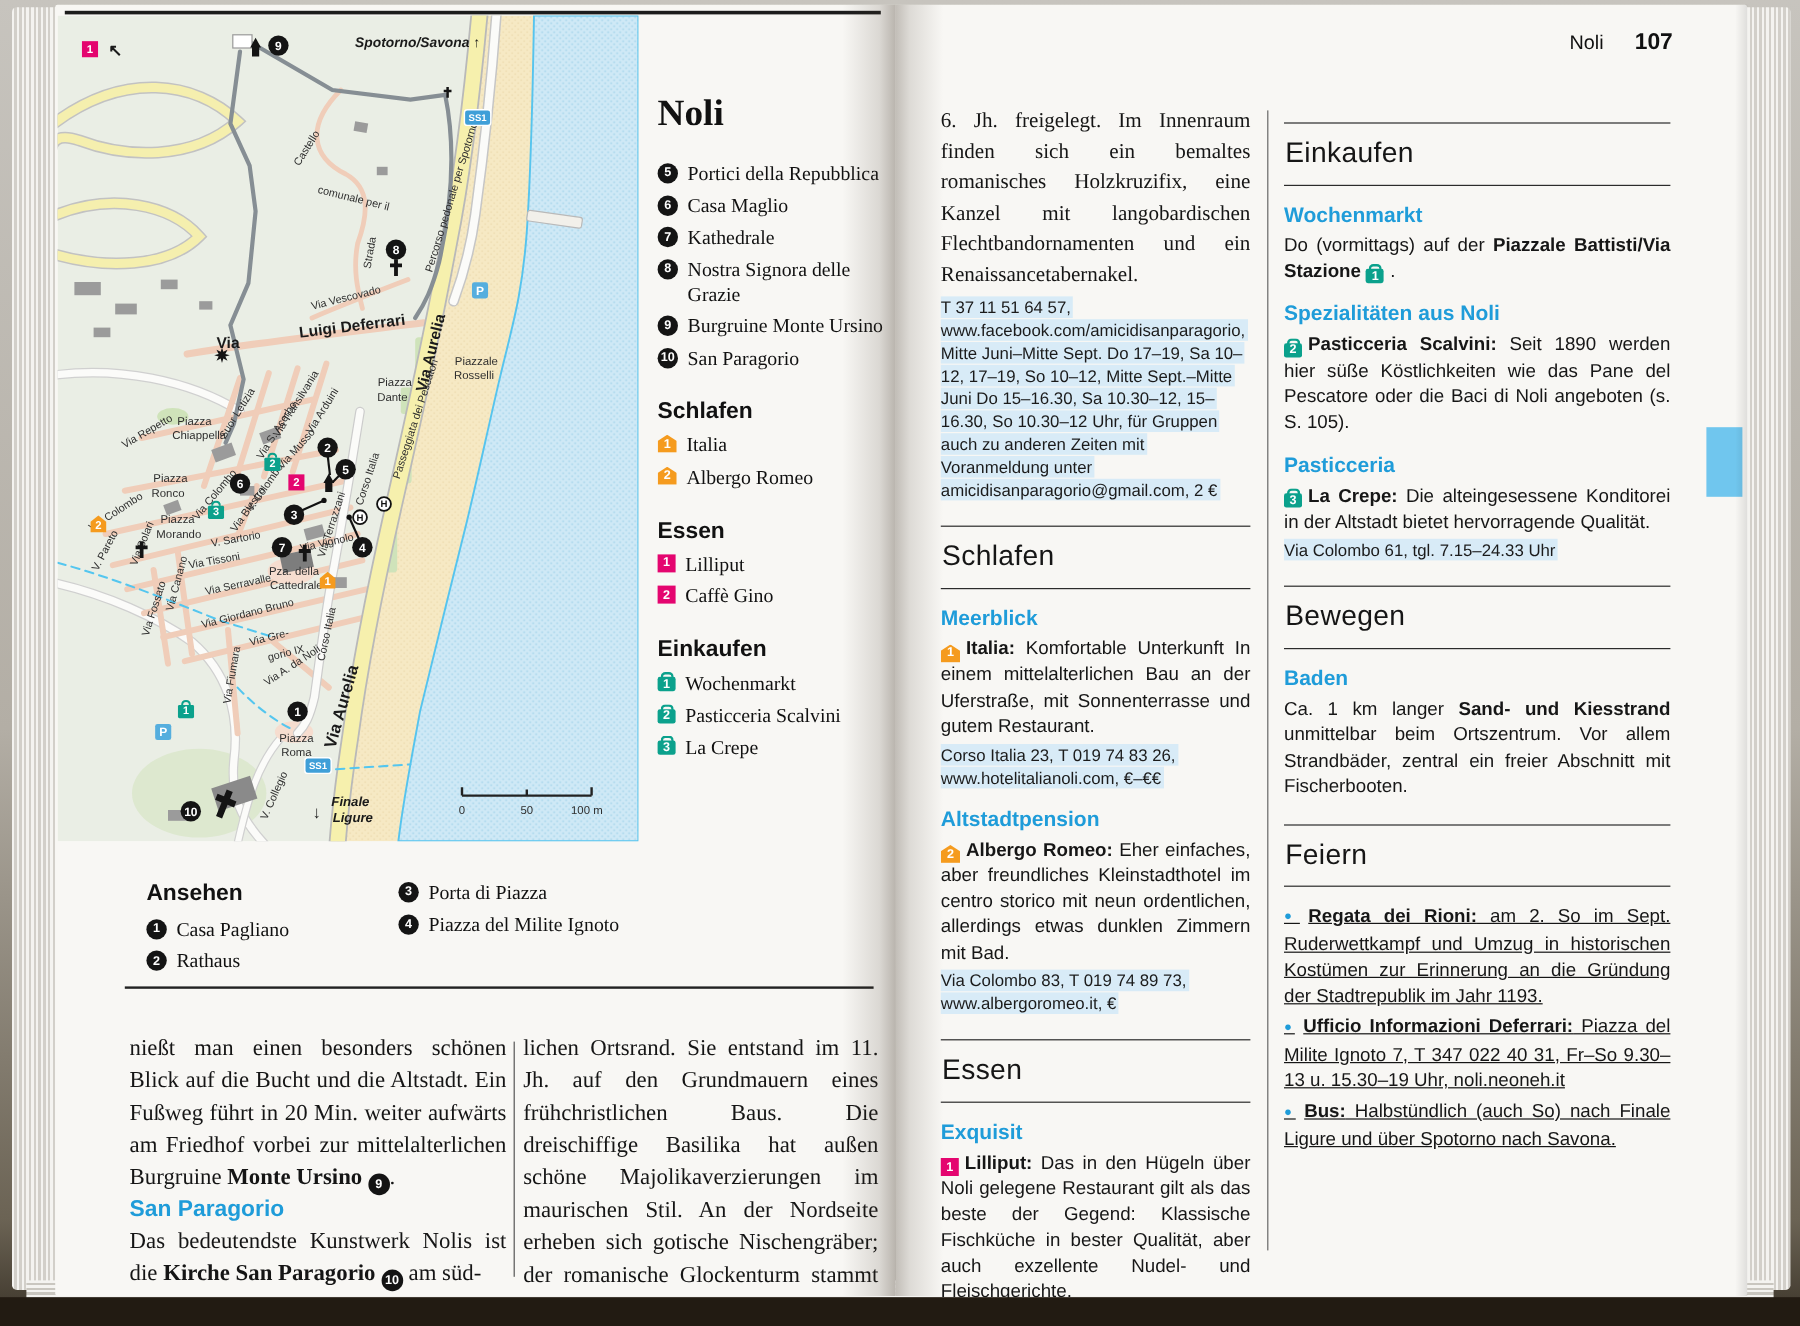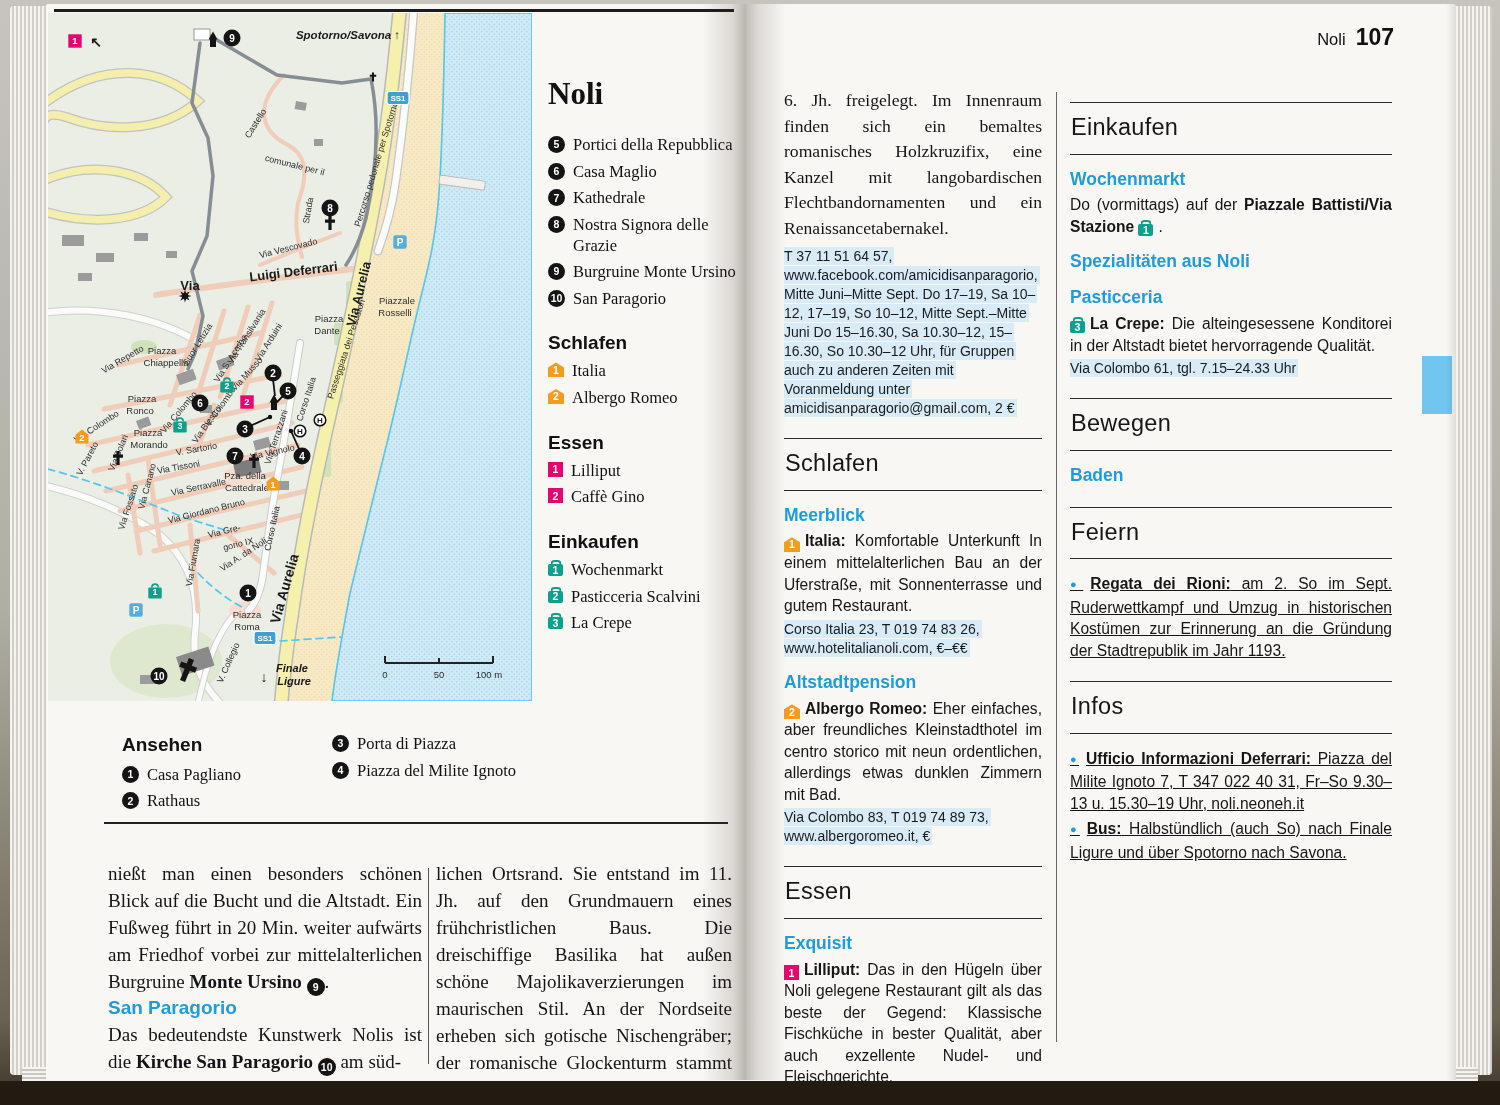--- a/index.html
+++ b/index.html
@@ -47,21 +47,21 @@
   .art-col{position:absolute;top:0;font:19px/27px "Liberation Serif",serif;color:#151515;text-align:justify;hyphens:auto;}
   .art-col.c1{left:4px;width:314px;} .art-col.c2{left:332px;width:296px;}
   .art-divider{position:absolute;left:324px;top:8px;height:196px;width:1.3px;background:#555;}
   .art-col p{margin:0;}
   .blueh{font:700 19px/1.3 "Liberation Sans",sans-serif;margin:10px 0 2px 0;}
   .inmk{display:inline-flex;width:18px;height:18px;border-radius:50%;background:#141414;color:#fff;
       align-items:center;justify-content:center;font:700 10.5px/1 "Liberation Sans",sans-serif;vertical-align:-3px;}
 
   
   .folio{position:absolute;top:22px;right:62px;font:16.5px/1 "Liberation Sans",sans-serif;color:#111;}
-  .folio b{margin-left:10px;font-size:23px;}
+  .folio b{margin-left:26px;font-size:19px;}
   .col{position:absolute;top:84px;}
   .col-a{left:38px;width:258px;} .col-b{left:324px;width:322px;}
   .col-divider{position:absolute;left:310px;top:88px;height:950px;width:1.2px;background:#666;}
   .serifp{font:17.6px/25.5px "Liberation Serif",serif;color:#151515;text-align:justify;margin:0 0 6px 0;hyphens:auto;}
   .info{font:14px/19px "Liberation Sans",sans-serif;color:#1b1b1b;margin:2px 0 0 0;text-align:left;}
   .hl{background:#d8ebf7;box-decoration-break:clone;-webkit-box-decoration-break:clone;padding:1px 2px 1px 0;}
   .sec{font:400 23.5px/1 "Liberation Sans",sans-serif;color:#161616;letter-spacing:.3px;
       border-top:1.6px solid #2b2b2b;border-bottom:1.1px solid #2b2b2b;padding:13px 0 14px 1px;margin:20px 0 14px 0;}
   .sec.first{margin-top:14px;}
   .sub{font:700 17.5px/1.25 "Liberation Sans",sans-serif;margin:14px 0 4px 0;}
@@ -446,34 +446,35 @@
 
     <div class="col-divider"></div>
 
     <div class="col col-b">
       <h3 class="sec first" style="margin-top:14px">Einkaufen</h3>
 
       <h4 class="sub" style="color:#1f9cd9">Wochenmarkt</h4>
       <p class="body"><span>Do (vormittags) auf der </span><b>Piazzale Battisti/Via Stazione</b> <span class="mk bag" style="background:#0ba18c;border-color:#0ba18c">1</span><span>.</span></p>
 
       <h4 class="sub" style="color:#1f9cd9">Spezialitäten aus Noli</h4>
+      <p class="body"><span class="mk bag" style="background:#0ba18c;border-color:#0ba18c">2</span><b>Pasticceria Scalvini:</b><span> Seit 1890 werden hier süße Köstlichkeiten wie das Pane del Pescatore oder die Baci di Noli angeboten (s. S. 105).</span></p>
 
       <h4 class="sub" style="color:#1f9cd9">Pasticceria</h4>
       <p class="body"><span class="mk bag" style="background:#0ba18c;border-color:#0ba18c">3</span><b>La Crepe:</b><span> Die alteingesessene Konditorei in der Altstadt bietet hervorragende Qualität.</span></p>
       <p class="info"><span class="hl">Via Colombo 61, tgl. 7.15–24.33 Uhr</span></p>
 
       <h3 class="sec">Bewegen</h3>
       <h4 class="sub" style="color:#1f9cd9">Baden</h4>
+      <p class="body"><span>Ca. 1 km langer </span><b>Sand- und Kiesstrand</b><span> unmittelbar beim Ortszentrum. Vor allem Strandbäder, zentral ein freier Abschnitt mit Fischerbooten.</span></p>
 
       <h3 class="sec">Feiern</h3>
       <div class="bullets">
         <p class="body"><span class="bdot"></span><b>Regata dei Rioni:</b><span> am 2. So im Sept. Ruderwettkampf und Umzug in historischen Kostümen zur Erinnerung an die Gründung der Stadtrepublik im Jahr 1193.</span></p>
       </div>
 
-      <h3 class="sec">Infos</h3>
       <div class="bullets">
         <p class="body"><span class="bdot"></span><b>Ufficio Informazioni Deferrari:</b><span> Piazza del Milite Ignoto 7, T 347 022 40 31, Fr–So 9.30–13 u. 15.30–19 Uhr, noli.neoneh.it</span></p>
         <p class="body"><span class="bdot"></span><b>Bus:</b><span> Halbstündlich (auch So) nach Finale Ligure und über Spotorno nach Savona.</span></p>
       </div>
     </div>
 
     <div class="tab"></div>
   </div>
 </div>
 

